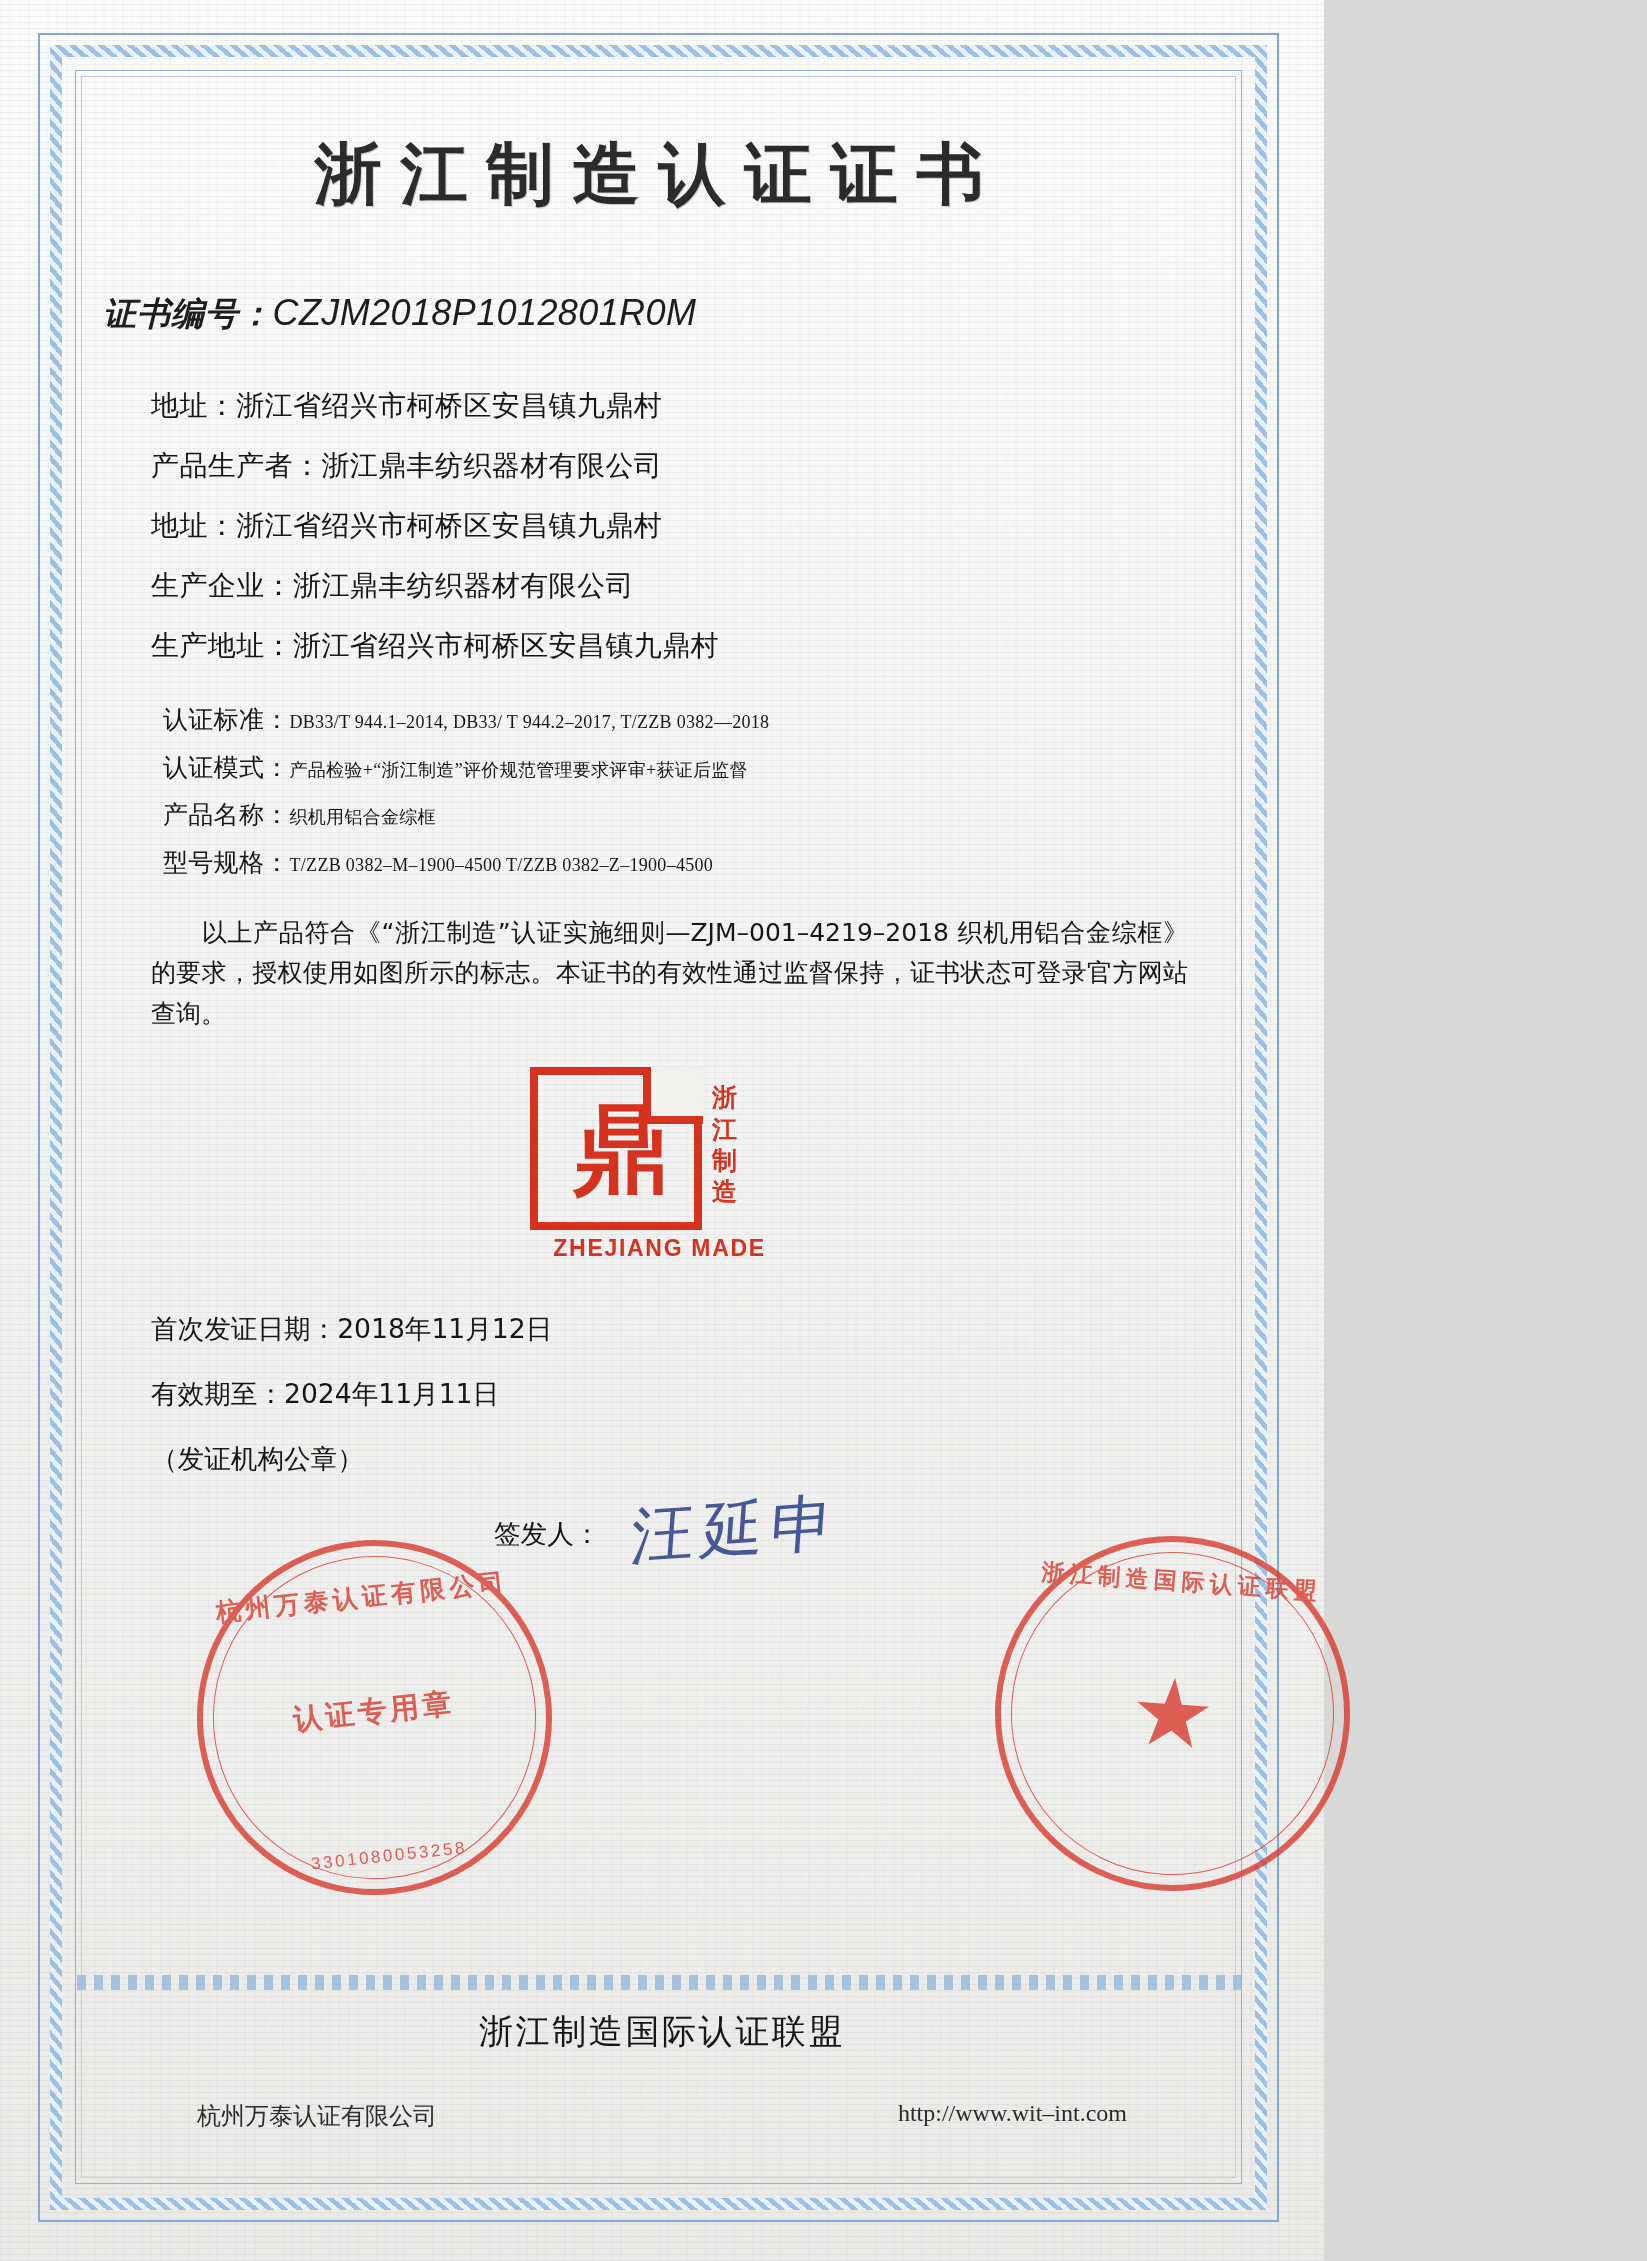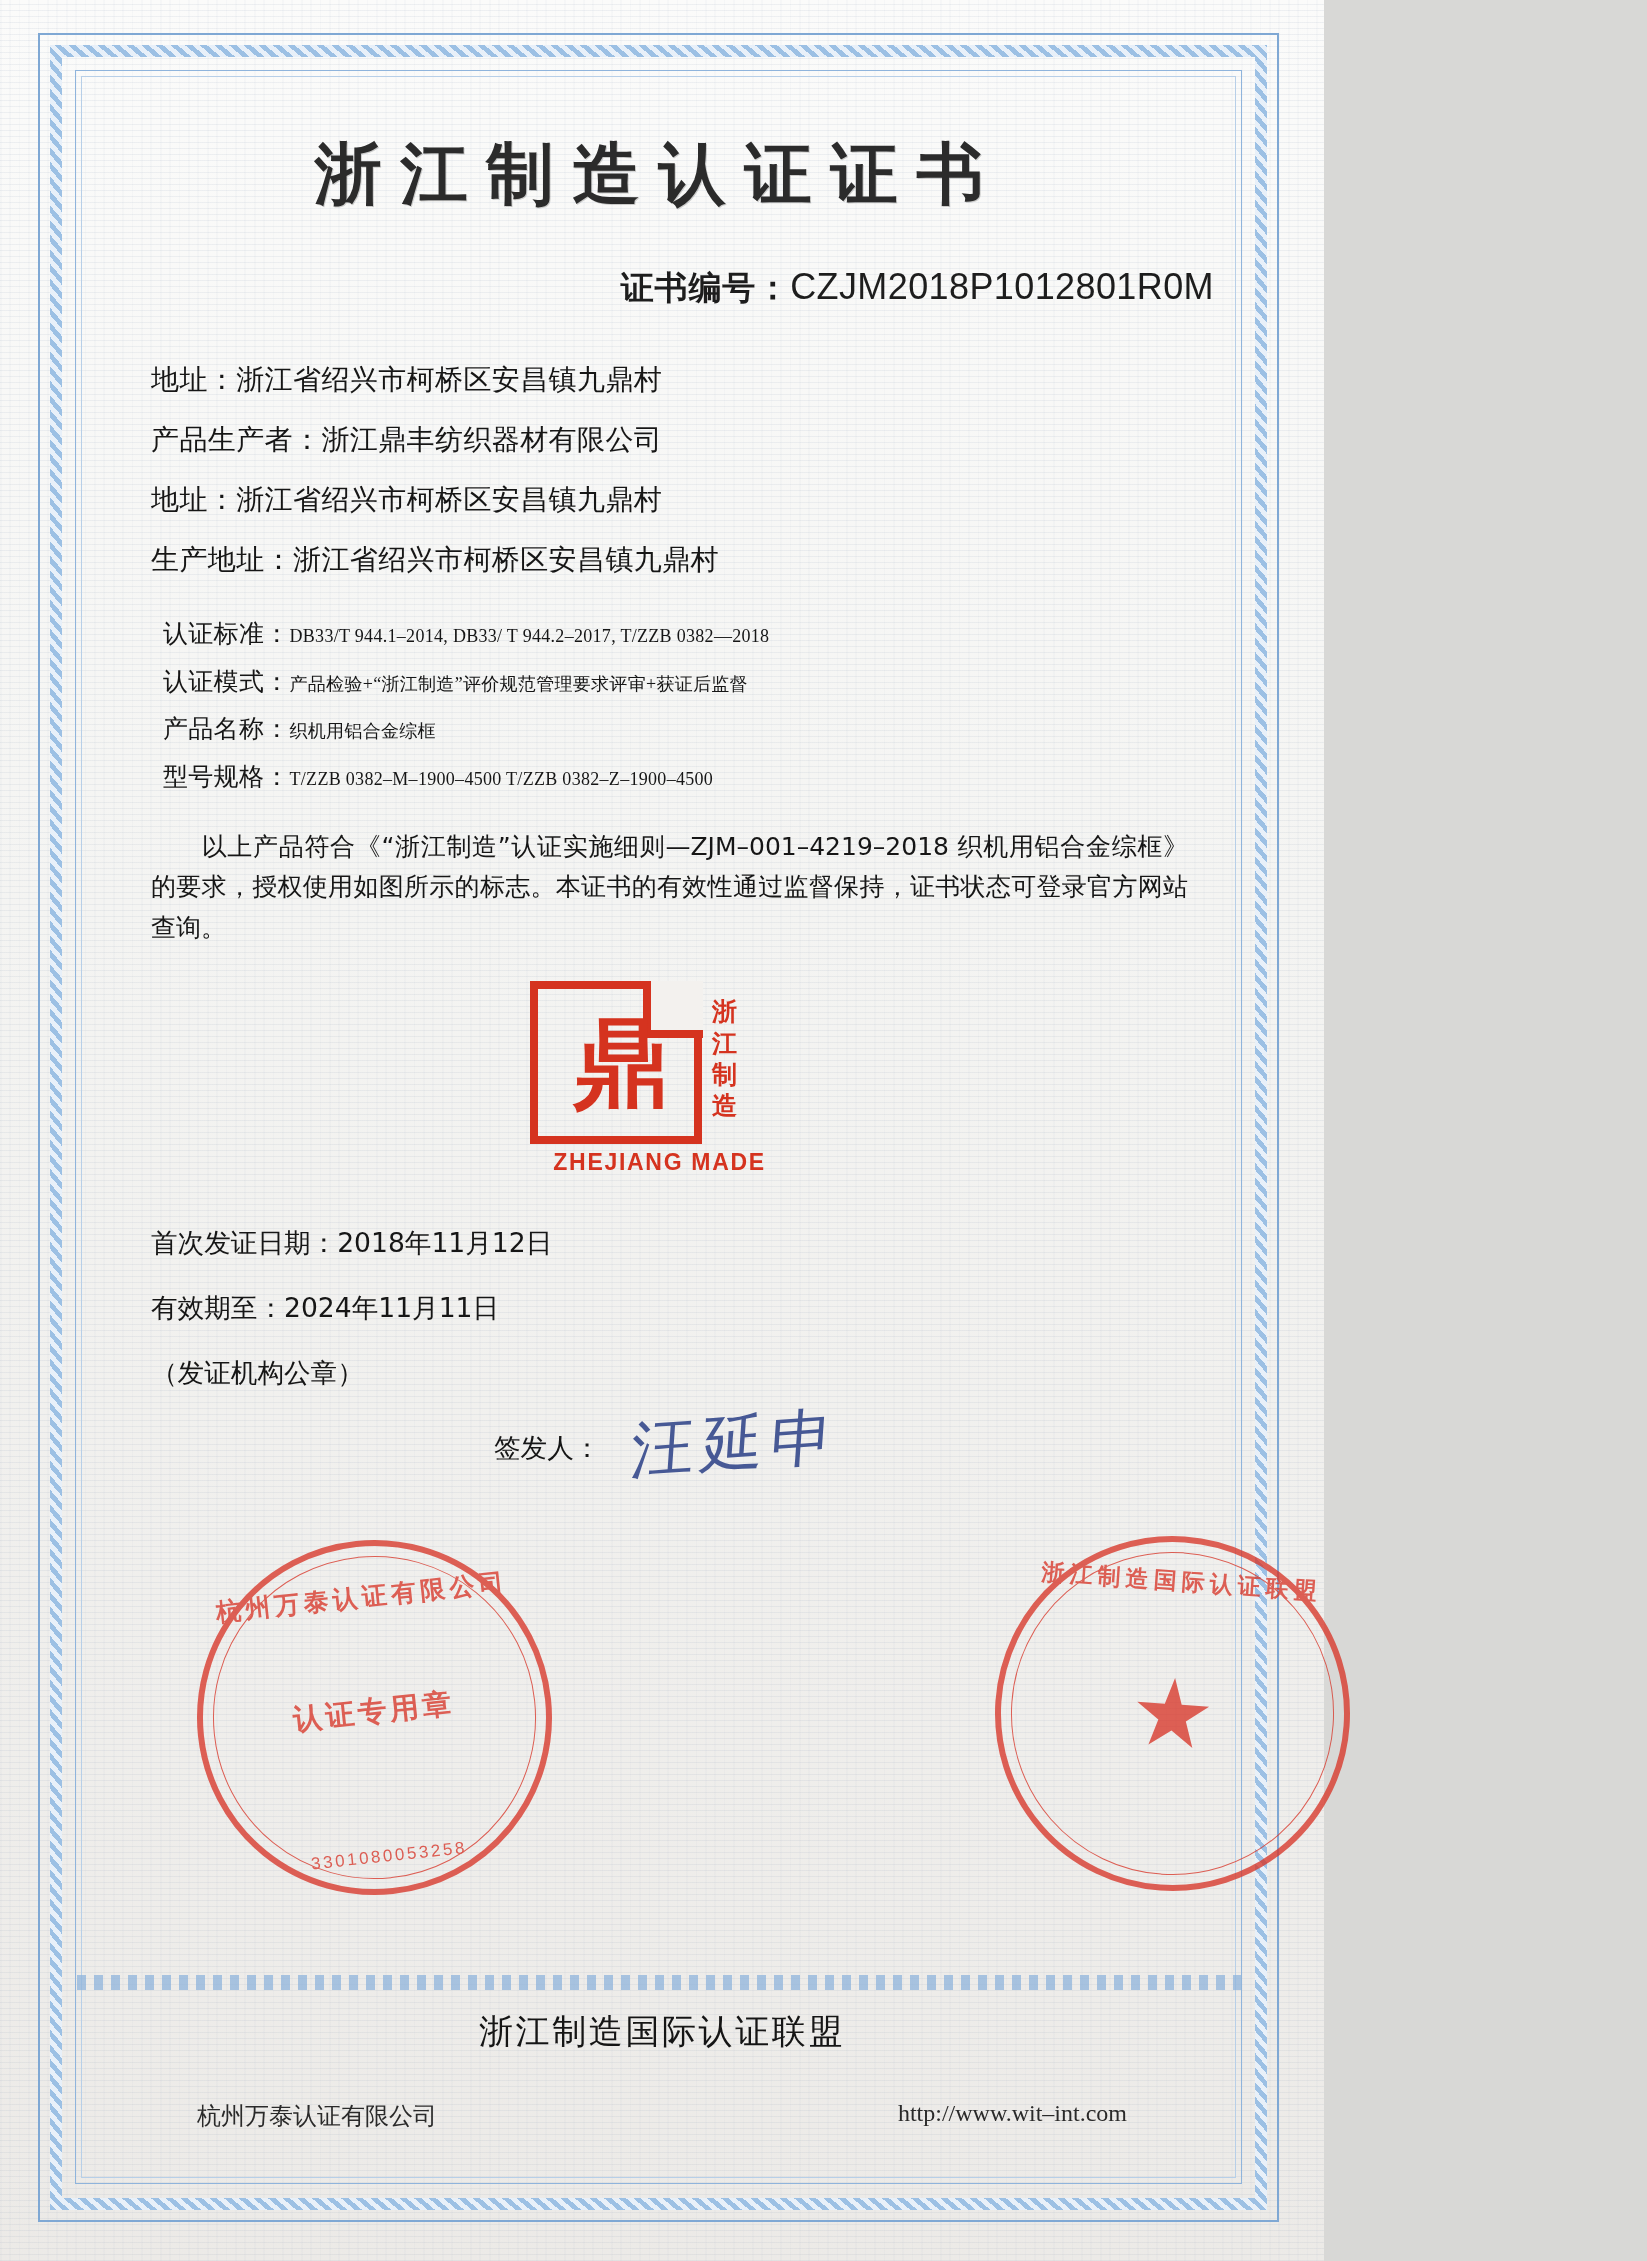--- a/index.html
+++ b/index.html
@@ -73,26 +73,27 @@
     text-align:center;
     font-family:"DejaVu Serif", serif;
     font-weight:bold;
     font-size:67px;
     letter-spacing:19px;
     color:#2b2b2b;
     margin-top:26px;
     text-shadow:0.9px 0.9px 0 rgba(0,0,0,.18);
   }
   .cert-no{
-    text-align:right;
+    text-align:left;
     font-size:35px;
-    margin-top:46px;
+    margin-top:72px;
     letter-spacing:0.9px;
     color:#1d1d1d;
     font-family:"Liberation Sans", sans-serif;
+    font-style:italic;
   }
   .cert-no .label{
     font-family:"DejaVu Sans", sans-serif;
     font-weight:bold;
     font-size:33px;
   }
   .cert-no .value{
     font-family:"Liberation Sans", sans-serif;
     font-size:36px;
     letter-spacing:0.4px;
@@ -342,20 +343,23 @@
       <div class="party-row">
         <span>地址：</span><span>浙江省绍兴市柯桥区安昌镇九鼎村</span>
       </div>
       <div class="party-row">
         <span>产品生产者：</span><span>浙江鼎丰纺织器材有限公司</span>
       </div>
       <div class="party-row">
         <span>地址：</span><span>浙江省绍兴市柯桥区安昌镇九鼎村</span>
       </div>
       <div class="party-row">
+        <span>生产企业：</span><span>浙江鼎丰纺织器材有限公司</span>
+      </div>
+      <div class="party-row">
         <span>生产地址：</span><span>浙江省绍兴市柯桥区安昌镇九鼎村</span>
       </div>
     </div>
 
     <div class="spec-block">
       <div class="spec-row">
         <span class="k">认证标准：</span><span class="v">DB33/T 944.1–2014, DB33/ T 944.2–2017, T/ZZB 0382—2018</span>
       </div>
       <div class="spec-row">
         <span class="k">认证模式：</span><span class="v">产品检验+“浙江制造”评价规范管理要求评审+获证后监督</span>

